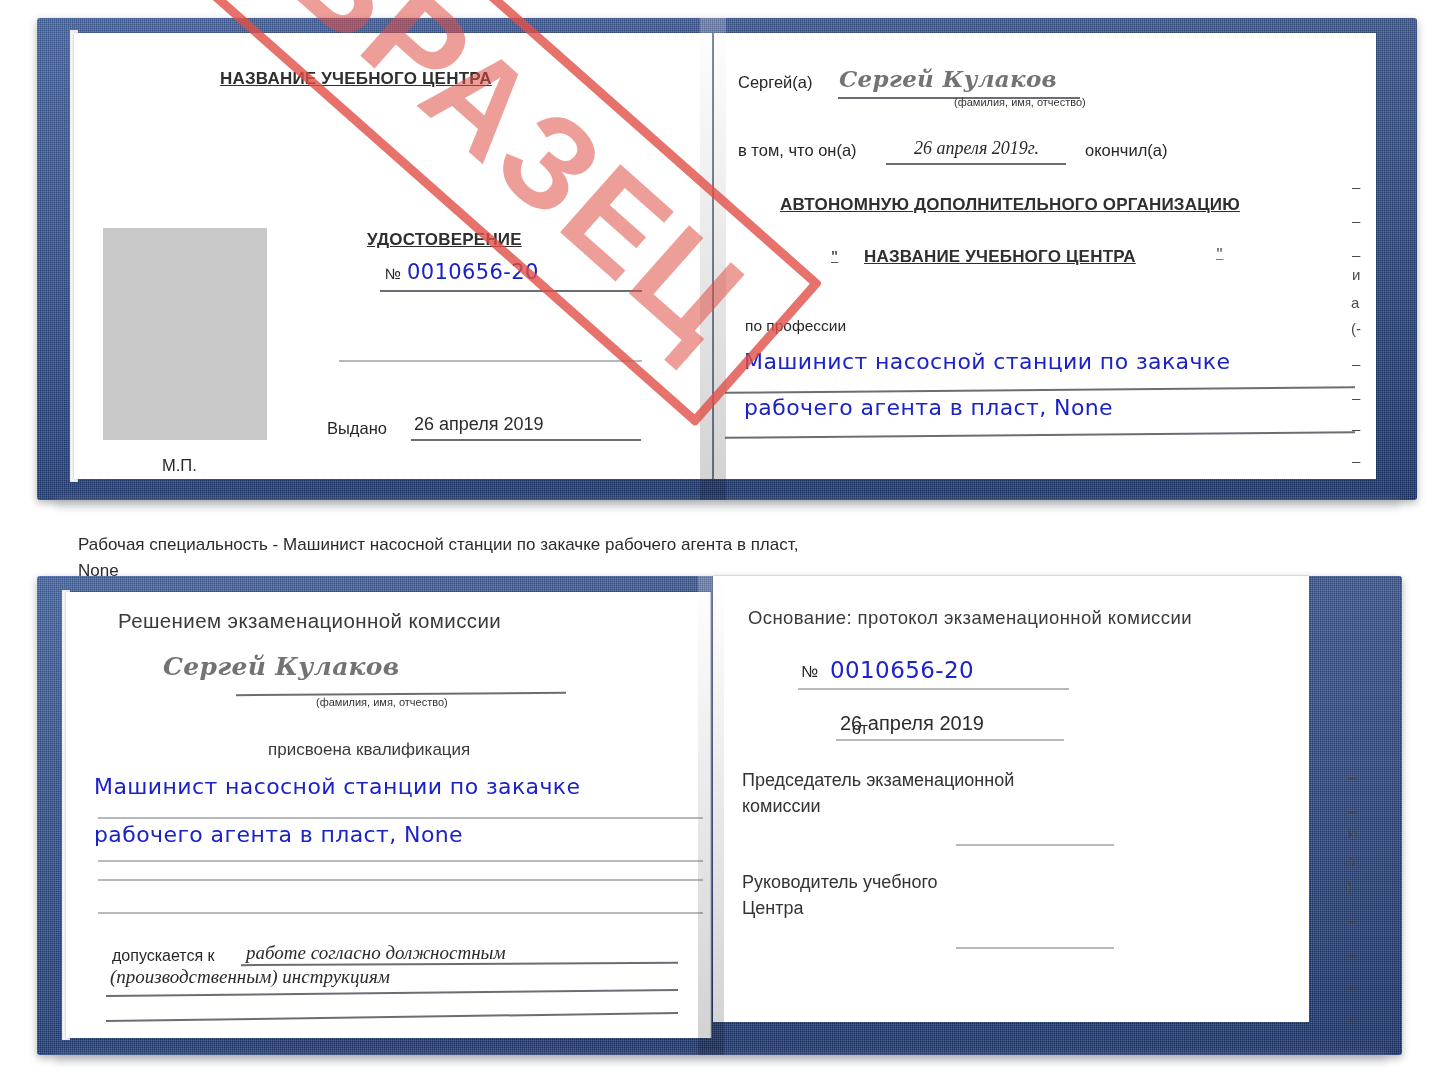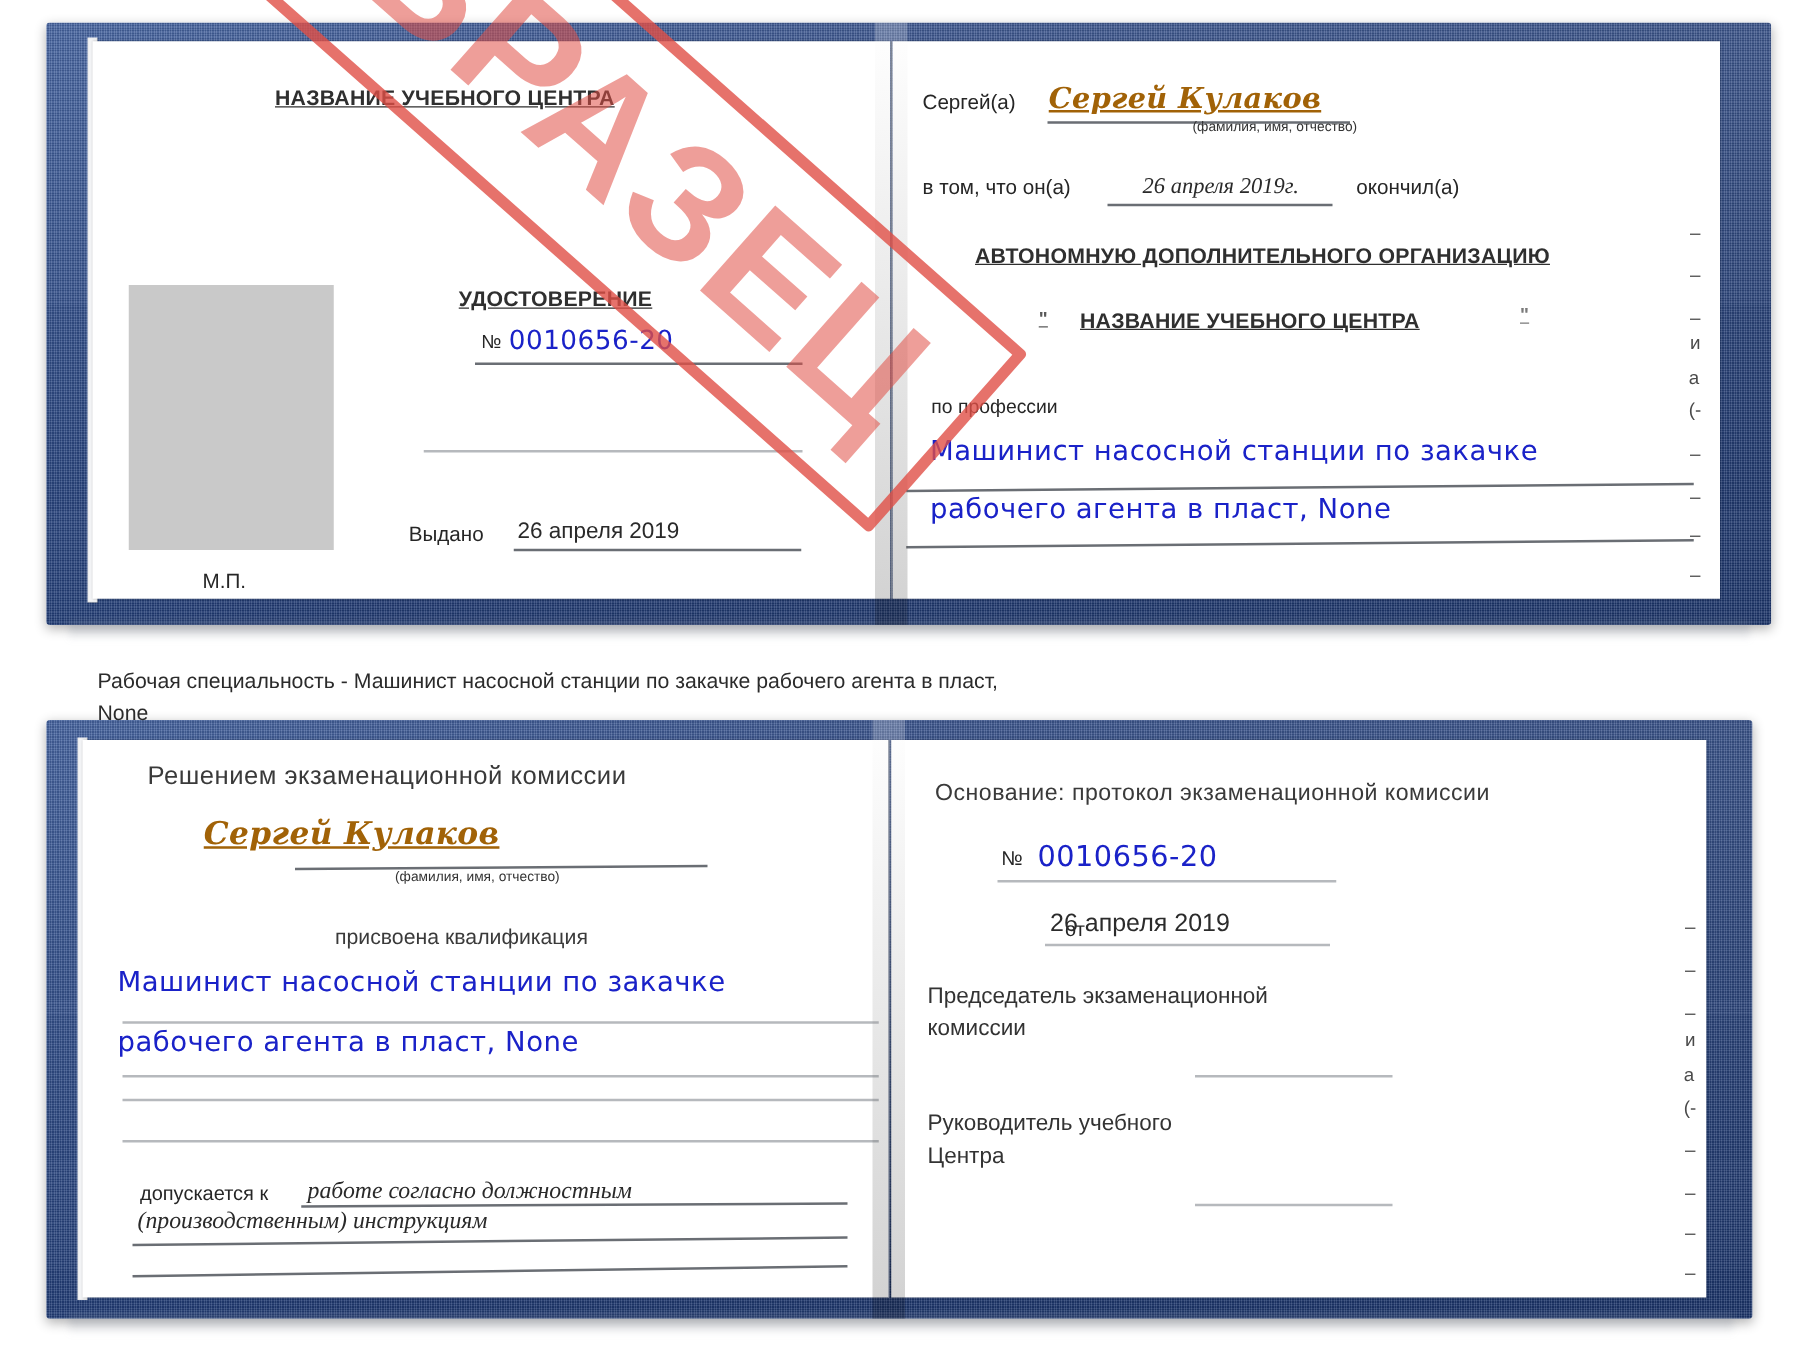--- a/index.html
+++ b/index.html
@@ -92,24 +92,23 @@
   .hw {
     font-family: "DejaVu Sans", sans-serif;
     color: #1a22c8;
     font-size: 21px;
     letter-spacing: .4px;
   }
   .hw-script {
     font-family: "DejaVu Serif", serif;
     font-style: italic;
     font-weight: 700;
-    color: #a16207;
+    color: #737373;
     font-size: 23px;
     letter-spacing: .3px;
-    text-decoration: underline;
   }
   .ital-serif{
     font-family: "Liberation Serif", serif;
     font-style: italic;
     font-size: 18px;
     color: #2a2a2a;
   }
   .rule {
     position: absolute;
     background: #9fa3a8;
@@ -267,21 +266,21 @@
     <div class="t ital-serif" style="left:180px; top:350px; font-size:19px;">работе согласно должностным</div>
     <div class="t ital-serif" style="left:44px; top:374px; font-size:19px;">(производственным) инструкциям</div>
     <div class="rule dark" style="left:175px; top:371px; width:437px; transform:rotate(-0.3deg);"></div>
     <div class="rule dark" style="left:40px; top:400px; width:572px; transform:rotate(-0.6deg);"></div>
     <div class="rule dark" style="left:40px; top:424px; width:572px; transform:rotate(-0.8deg);"></div>
   </div>
 
   <div class="spine-tab" style="left:698px; top:576px; width:26px; height:479px;"></div>
   <div class="spine" style="left:710px; top:592px; height:446px;"></div>
 
-  <div class="pages" style="left:713px; top:592px; width:652px; height:446px;text-decoration:underline;">
+  <div class="pages" style="left:713px; top:576px; width:596px; height:446px;text-decoration:underline;">
 
     <div class="t" style="left:35px; top:31px; font-size:18.5px; color:#3a3a3a; letter-spacing:.4px;">Основание: протокол экзаменационной комиссии</div>
 
     <div class="t lbl" style="left:88px; top:87px; font-size:16px;">№</div>
     <div class="t hw" style="left:117px; top:81px; font-size:23px;">0010656-20</div>
     <div class="rule thin" style="left:85px; top:112px; width:271px;"></div>
 
     <div class="t lbl" style="left:99px; top:144px; font-size:16px;margin-left:40px;">от</div>
     <div class="t" style="left:127px; top:136px; font-size:20px; color:#2b2b2b;">26 апреля 2019</div>
     <div class="rule thin" style="left:123px; top:163px; width:228px;"></div>

